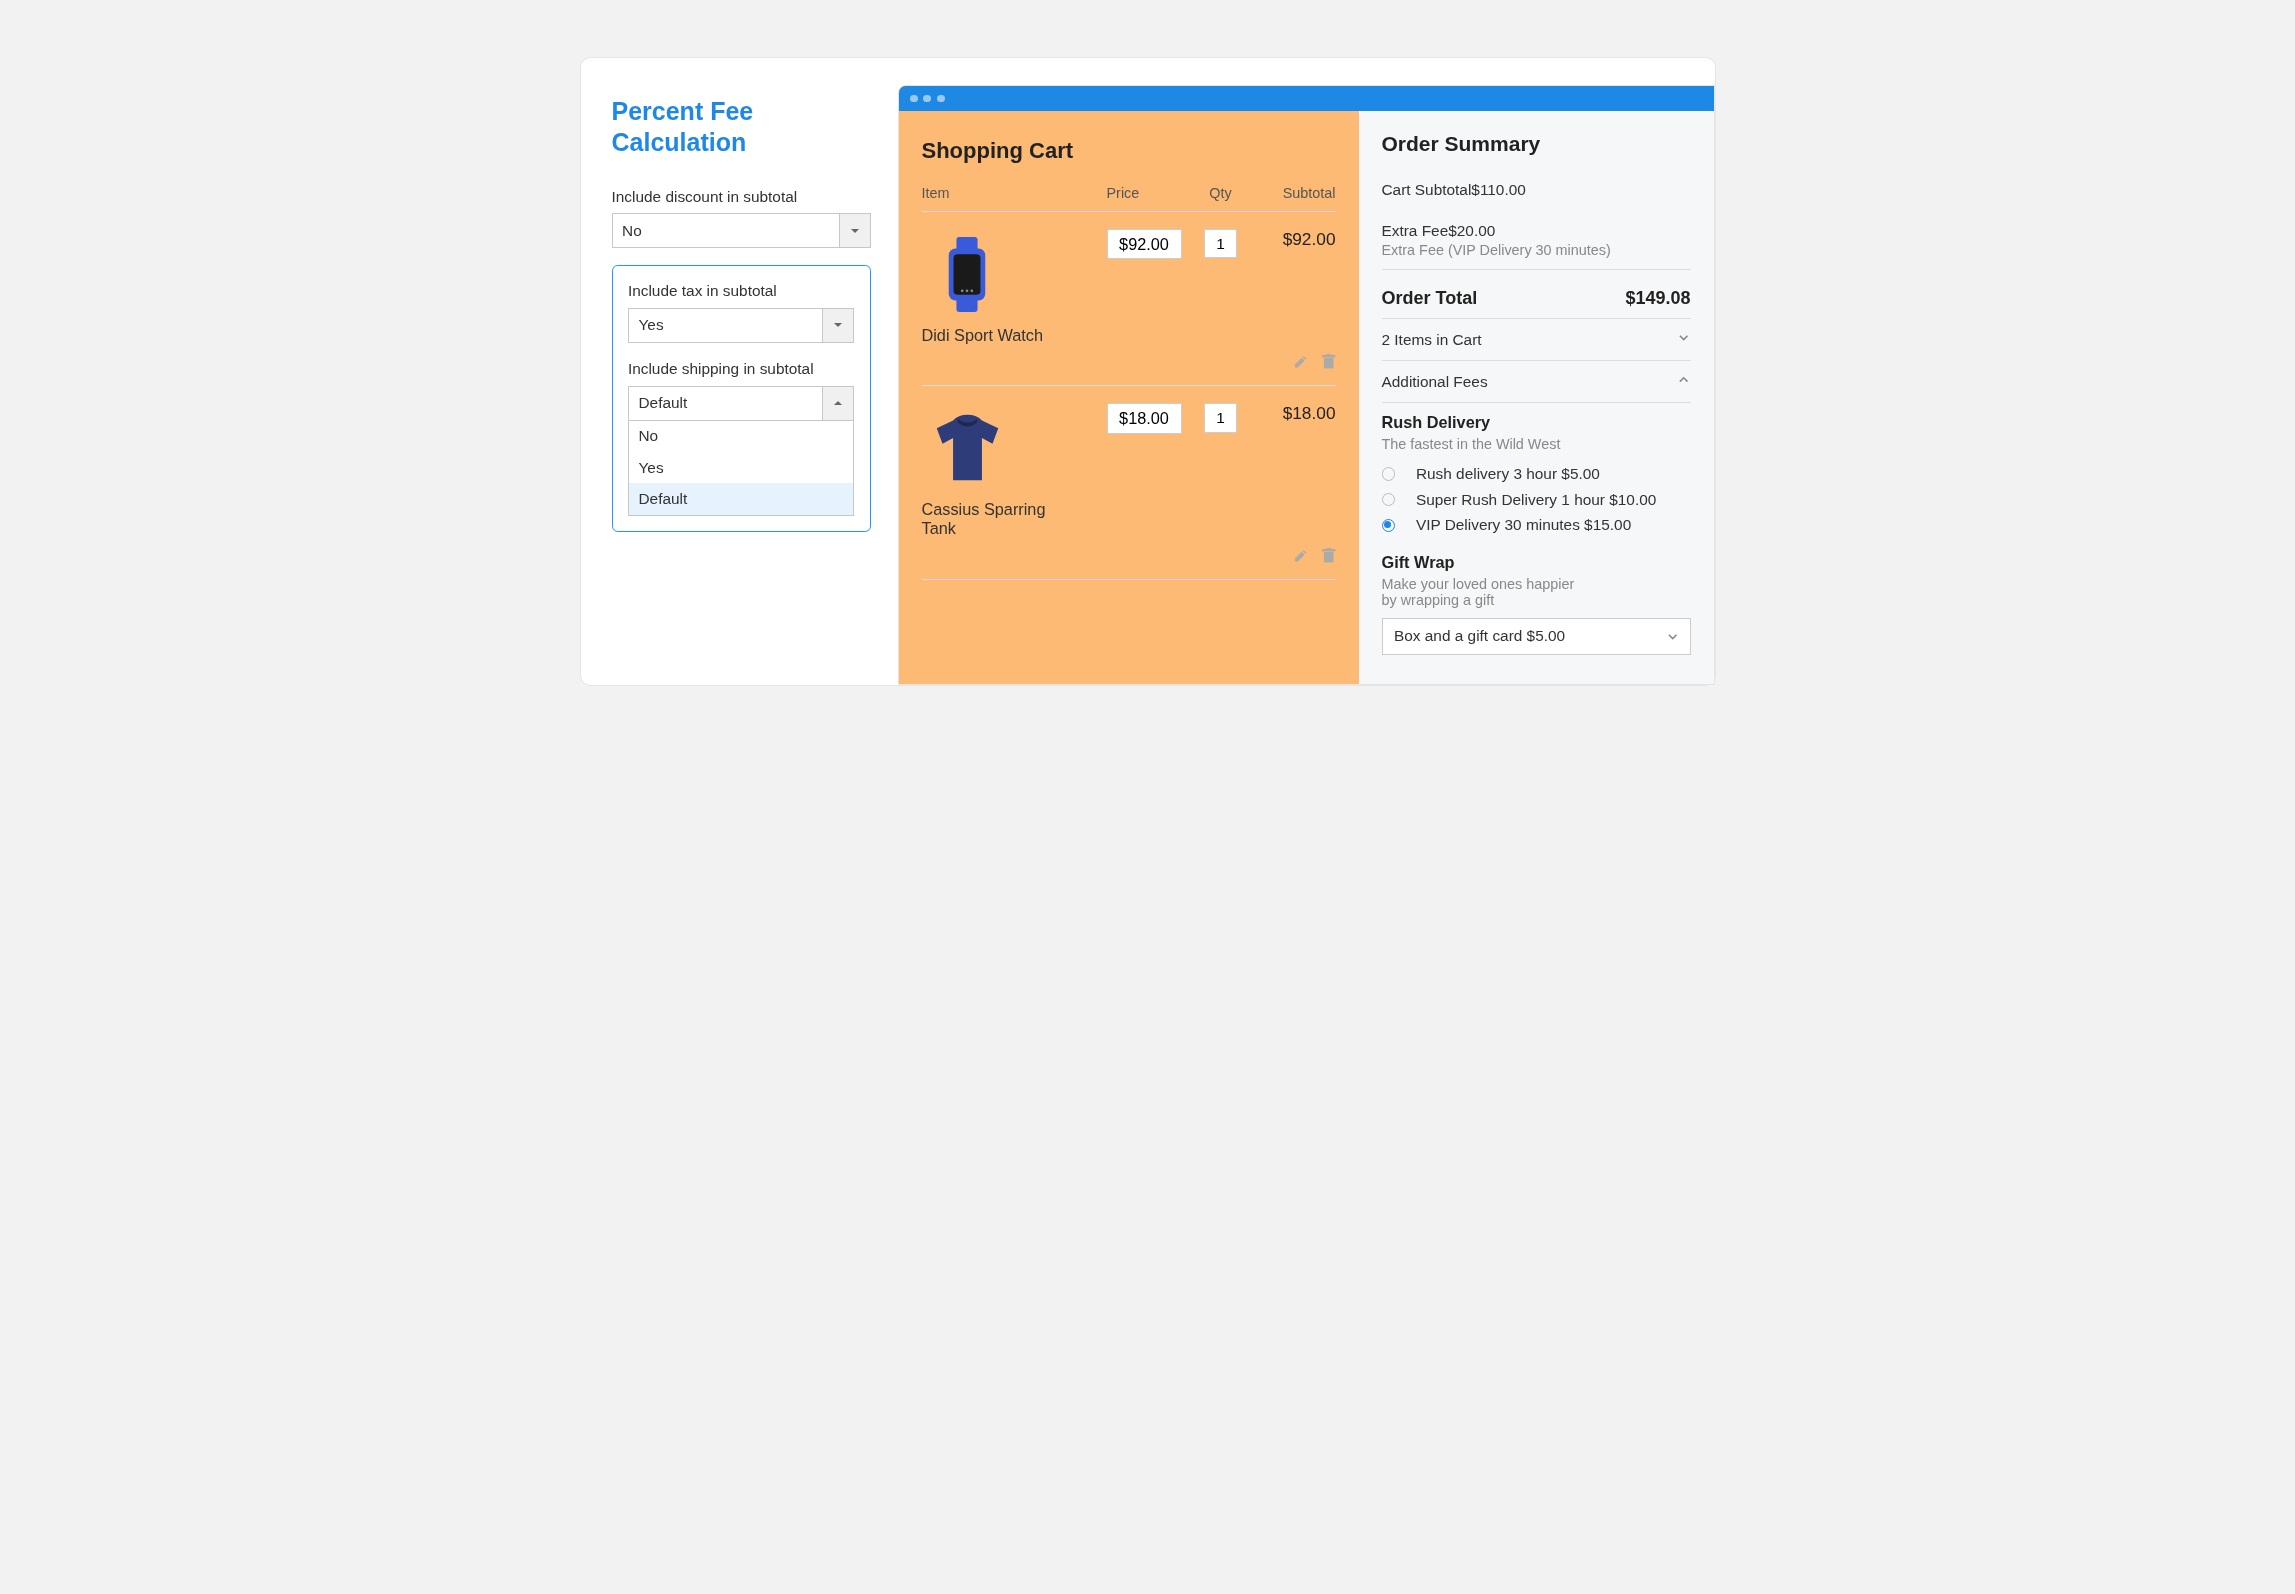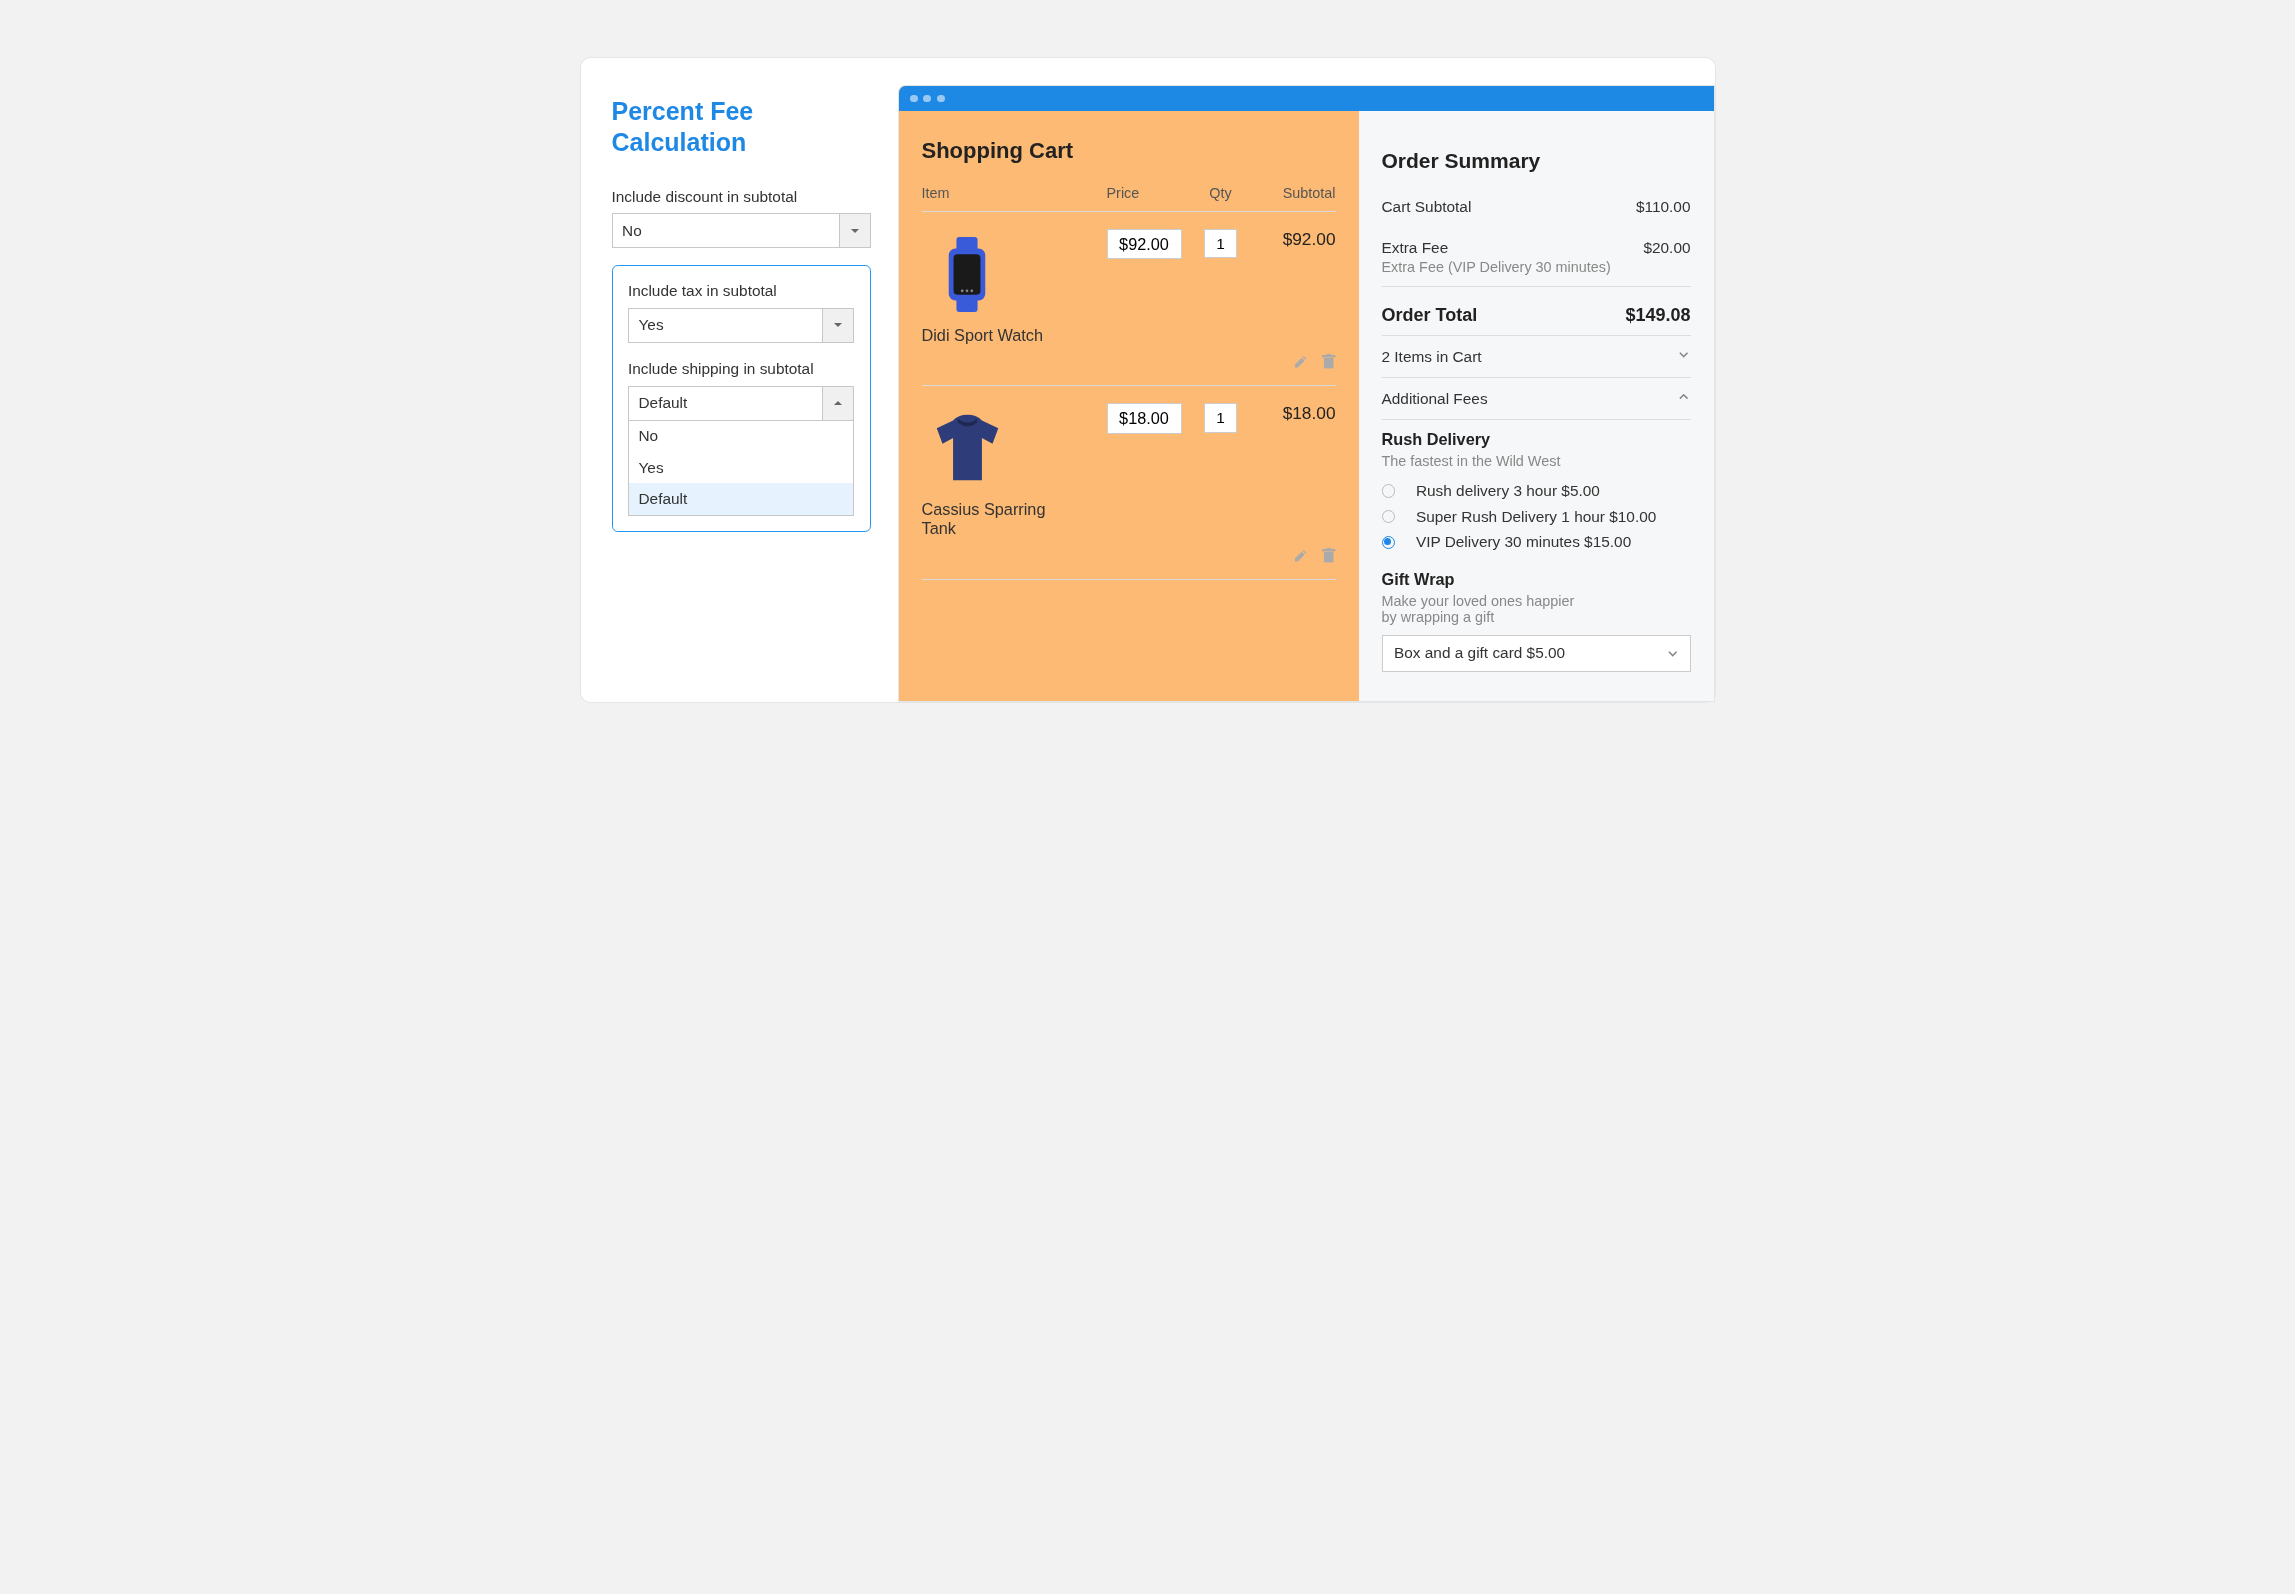--- a/index.html
+++ b/index.html
@@ -191,31 +191,30 @@
     justify-content: flex-end;
     gap: 13.4px;
     margin-top: 9.6px;
   }
   .icon-btn { color: #999; cursor: pointer; }
 
   
   .summary-col {
     width: 355px;
     background: #f6f7f8;
-    padding: 38px 23px 29px;
+    padding: 21px 23px 29px;
   }
   .summary-title {
     font-size: 21px;
     font-weight: 600;
     color: #222;
     margin-bottom: 19px;
   }
   .sum-row {
     display: flex;
-    justify-content: space-between;
     font-size: 15.4px;
     color: #333;
     padding: 5.8px 0;
   }
   .sum-sub {
     font-size: 14.4px;
     color: #888;
     margin-top: -3.8px;
   }
   .sum-block { margin-bottom: 11.5px; }

